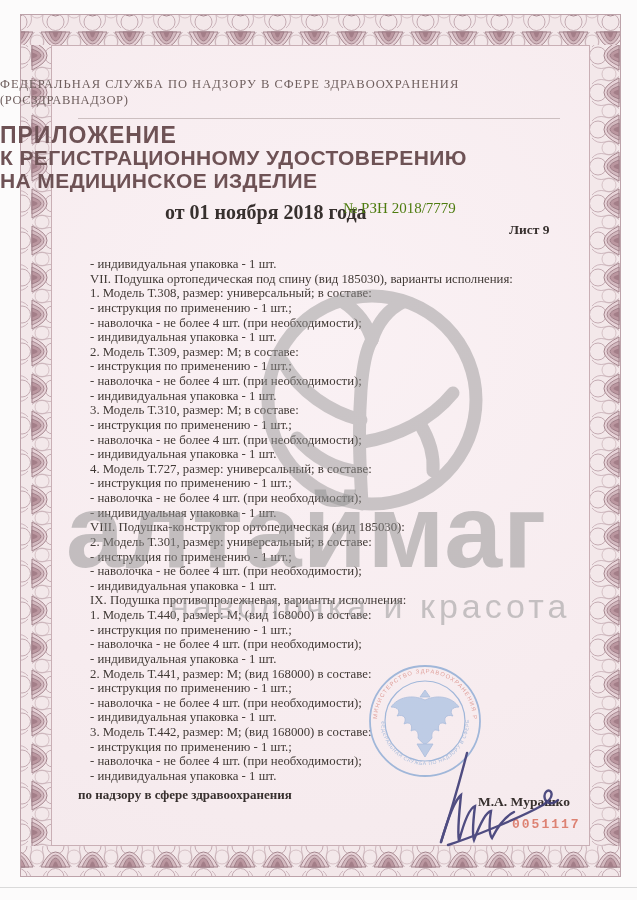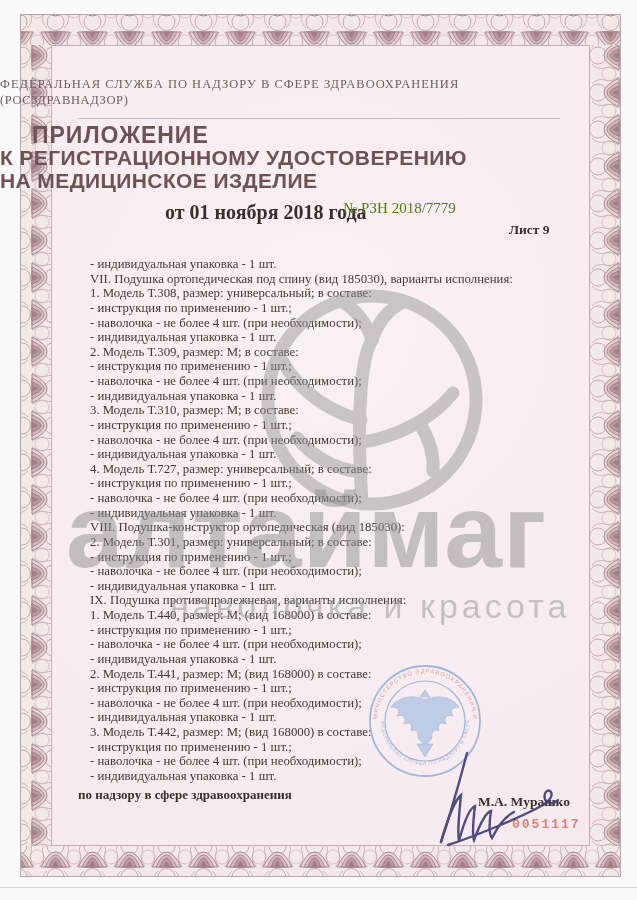--- a/index.html
+++ b/index.html
@@ -9,21 +9,21 @@
     font-family:"Liberation Serif", serif;
   }
   .paper{
     position:absolute;left:51px;top:45px;width:539px;height:801px;
     background:radial-gradient(circle at 50% 35%, #faf1f4 0%, #f7ecef 70%, #f5eaed 100%);
   }
   .frame-svg{position:absolute;left:0;top:0;pointer-events:none;}
   .org-line1{position:absolute;left:0;top:77px;width:539px;font-size:12.5px;letter-spacing:1px;color:#6e5e5d;}
   .org-line2{position:absolute;left:0;top:93px;width:539px;font-size:12.5px;letter-spacing:.6px;color:#6e5e5d;}
   .divider{position:absolute;left:78px;top:118px;width:482px;height:1px;background:#ccbfc0;}
-  .title-l1{position:absolute;left:0;top:122px;width:539px;font-family:"Liberation Sans",sans-serif;font-weight:bold;font-size:23px;letter-spacing:1px;color:#6e5255;padding-left:32px;}
+  .title-l1{position:absolute;left:0;top:122px;width:539px;font-family:"Liberation Sans",sans-serif;font-weight:bold;font-size:23px;letter-spacing:1px;color:#6e5255;}
   .title-l2{position:absolute;left:0;top:146px;width:539px;font-family:Liberation Sans, sans-serif;font-weight:bold;font-size:21px;letter-spacing:.4px;color:#6e5255;}
   .title-l3{position:absolute;left:0;top:169px;width:539px;font-family:"Liberation Sans",sans-serif;font-weight:bold;font-size:21px;letter-spacing:.4px;color:#6e5255;}
   .date-label{position:absolute;left:165px;top:201px;font-weight:bold;font-size:20px;color:#37302e;}
   .number-label{position:absolute;left:343px;top:200px;font-weight:normal;font-size:15px;color:#4d7c0f;}
   .sheet-label{position:absolute;left:509px;top:222px;font-weight:bold;font-size:13.5px;color:#37302e;}
   .body-text{position:absolute;left:78px;top:257px;width:470px;font-size:12.8px;line-height:14.63px;color:#403935;margin-left:12px;}
   .bline{white-space:nowrap;}
   .sig-block{position:absolute;left:78px;top:787px;font-weight:bold;font-size:13px;line-height:16.5px;color:#37302e;}
   .signer-name{position:absolute;left:478px;top:794px;font-weight:bold;font-size:13.5px;color:#37302e;}
   .serial{position:absolute;left:512px;top:817px;font-family:"Liberation Mono",monospace;font-weight:bold;font-size:13px;letter-spacing:2px;color:#dd8273;}

